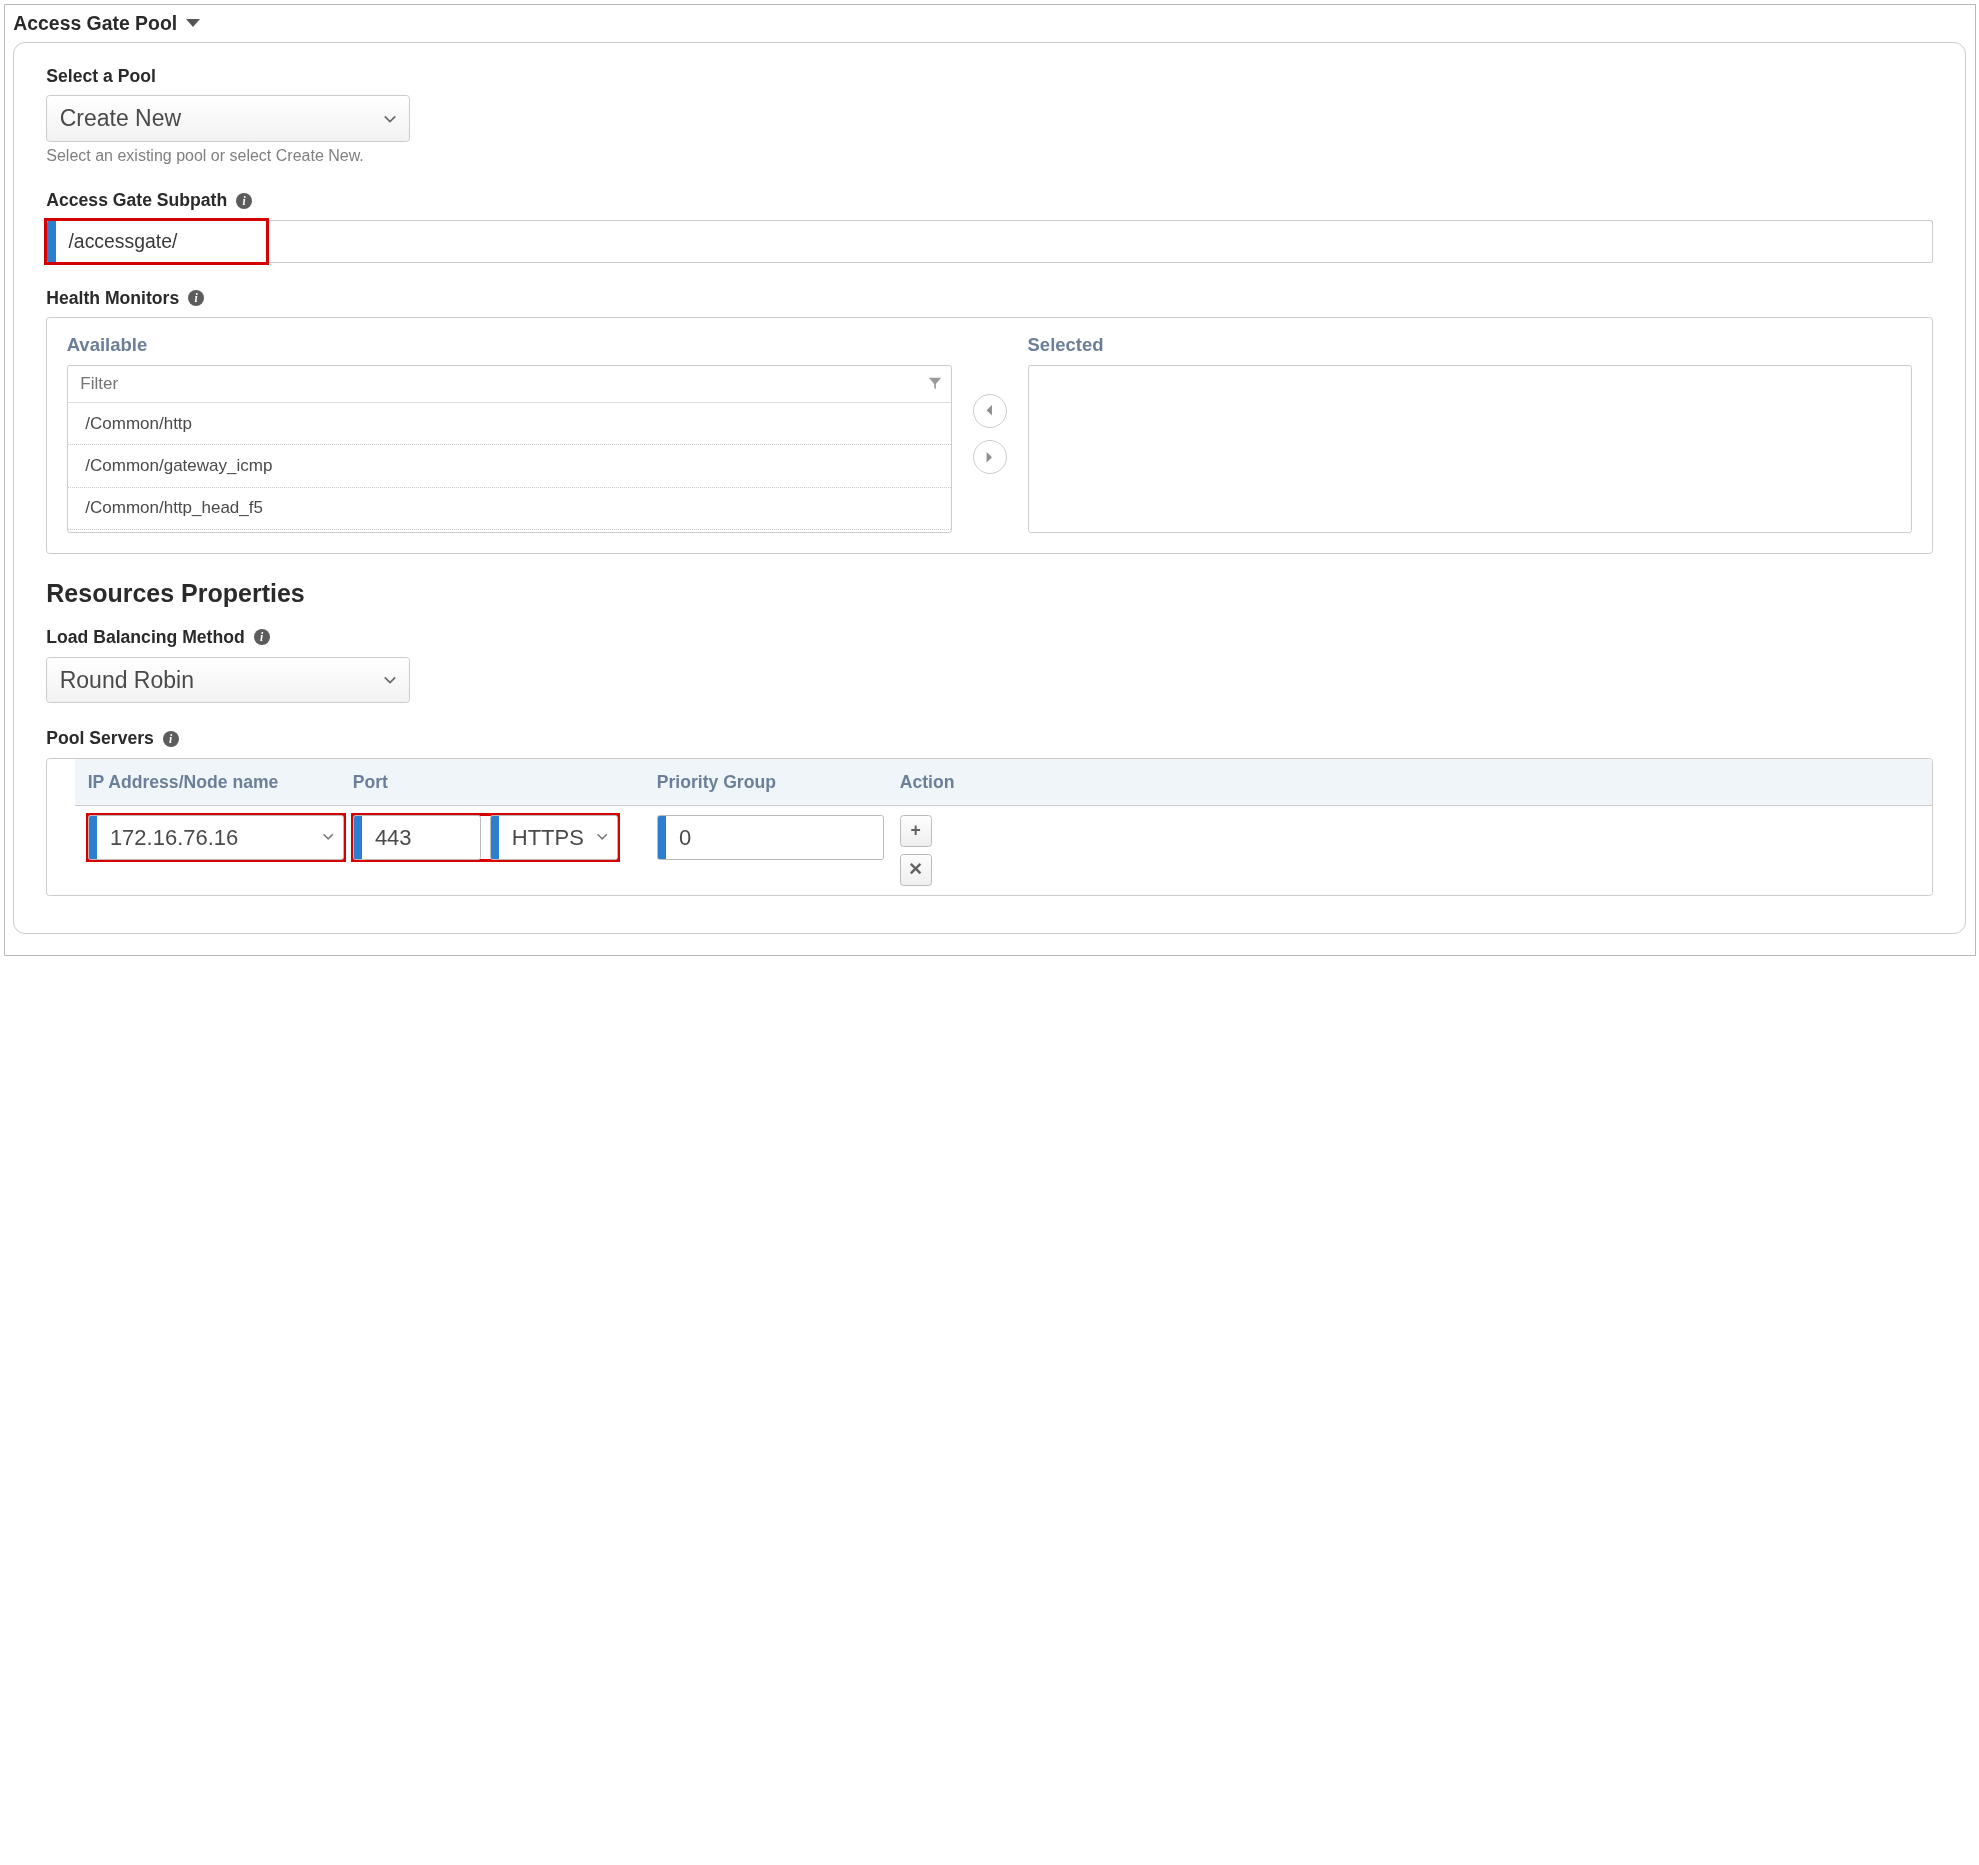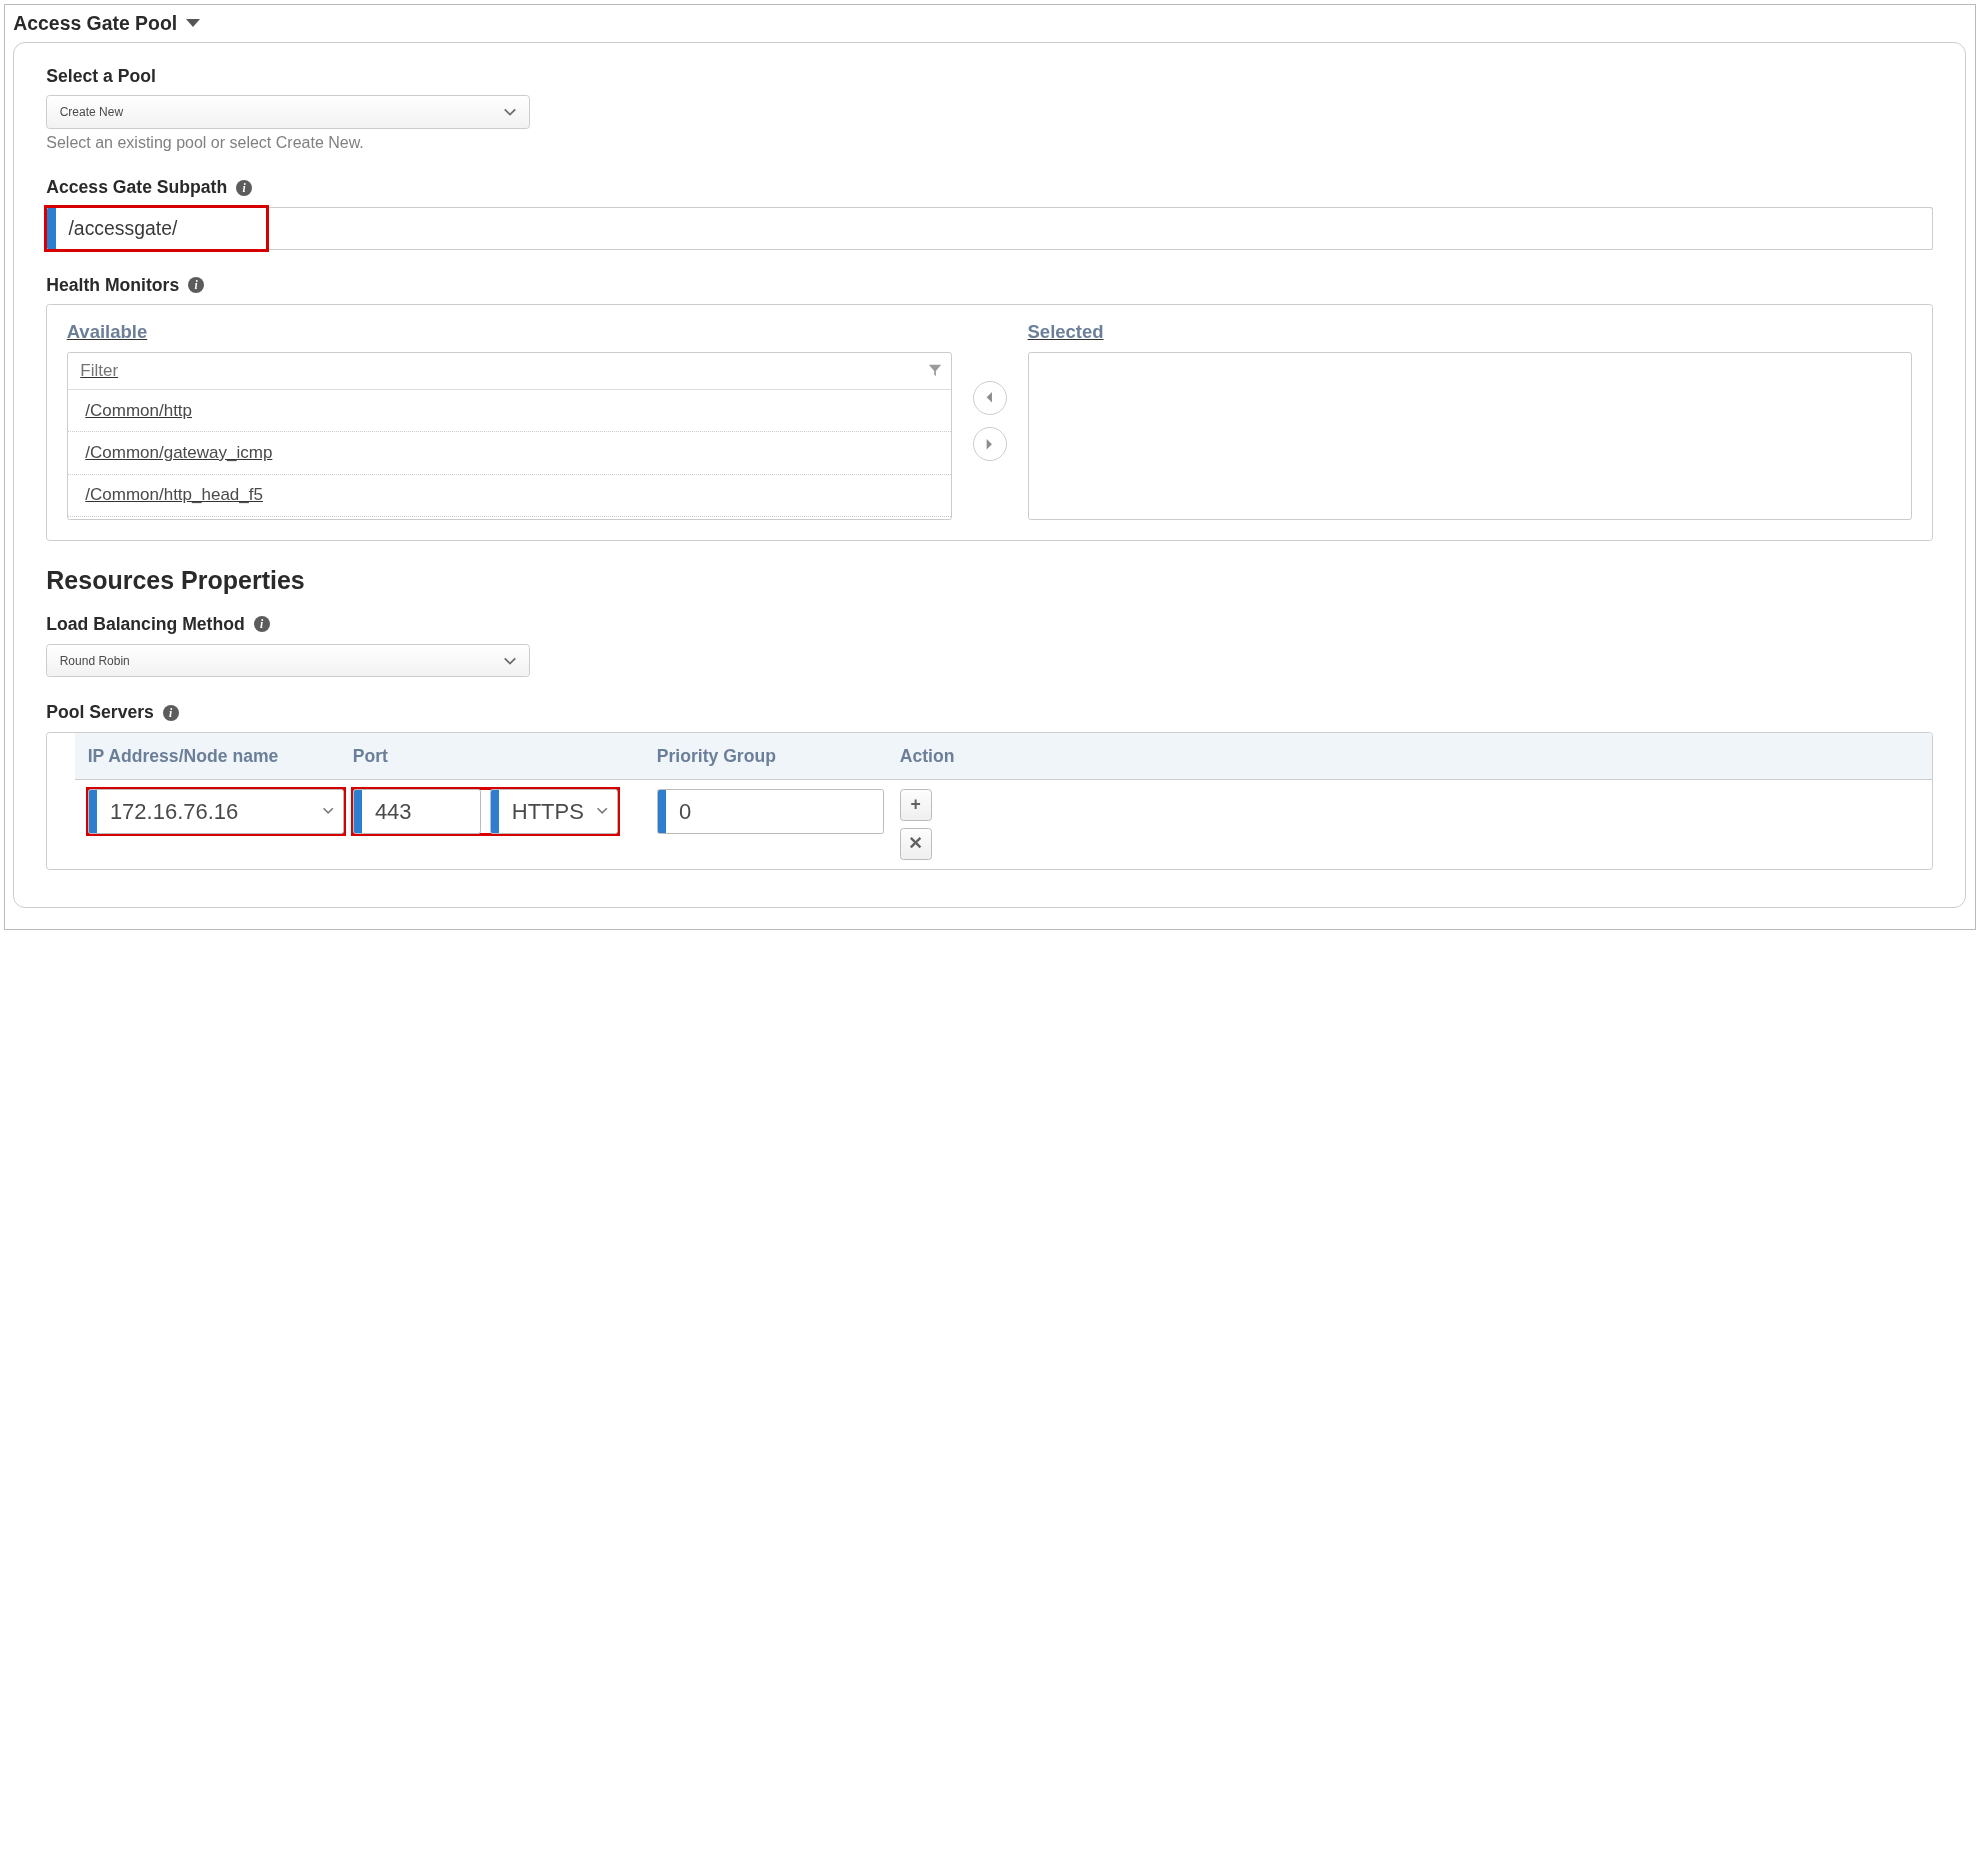--- a/index.html
+++ b/index.html
@@ -59,23 +59,23 @@
     font-size: 11.5px;
     line-height: 16px;
   }
   .help-text {
     font-size: 16px;
     color: #808080;
     margin-top: 5.3px;
   }
   .block { margin-bottom: 25px; }
   .select {
-    width: 484px;
+    width: 364px;
     max-width: 100%;
-    font-size: 12px;
+    font-size: 23px;
     color: #4a4a4a;
     background: linear-gradient(#ffffff, #f2f2f2);
     border: 0.9px solid #ccc;
     border-radius: 3.5px;
     padding: 8.8px 35px 8.8px 12.4px;
     position: relative;
     display: flex;
     align-items: center;
   }
   .select .chev {
@@ -115,21 +115,20 @@
     z-index: 1;
   }
   
   .dual-panel {
     border: 0.9px solid #ccc;
     border-radius: 3.5px;
     padding: 16px 19.4px 19.4px 19.4px;
     display: flex;
     align-items: flex-start;
     gap: 21px;
-    text-decoration: underline;
   }
   .dual-col {
     flex: 1;
     display: flex;
     flex-direction: column;
   }
   .dual-label {
     font-size: 18.5px;
     font-weight: 700;
     color: #6c7f99;

